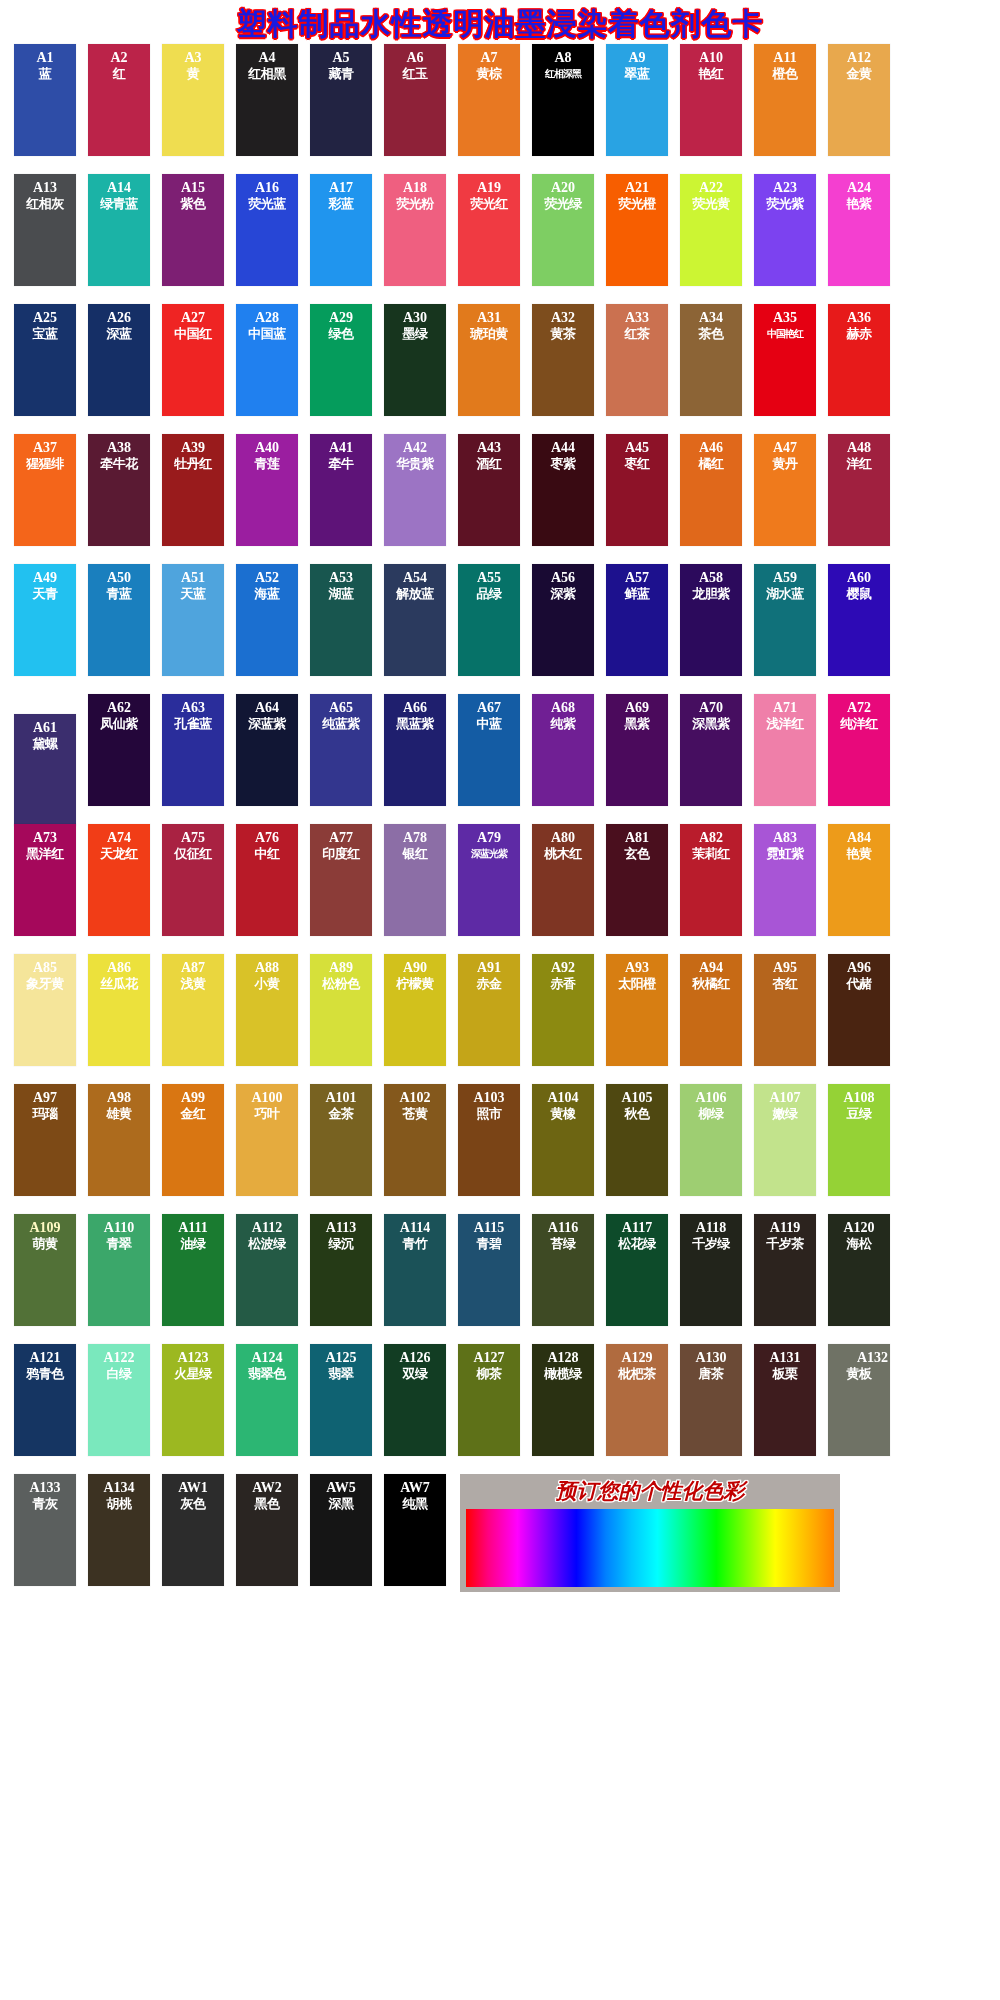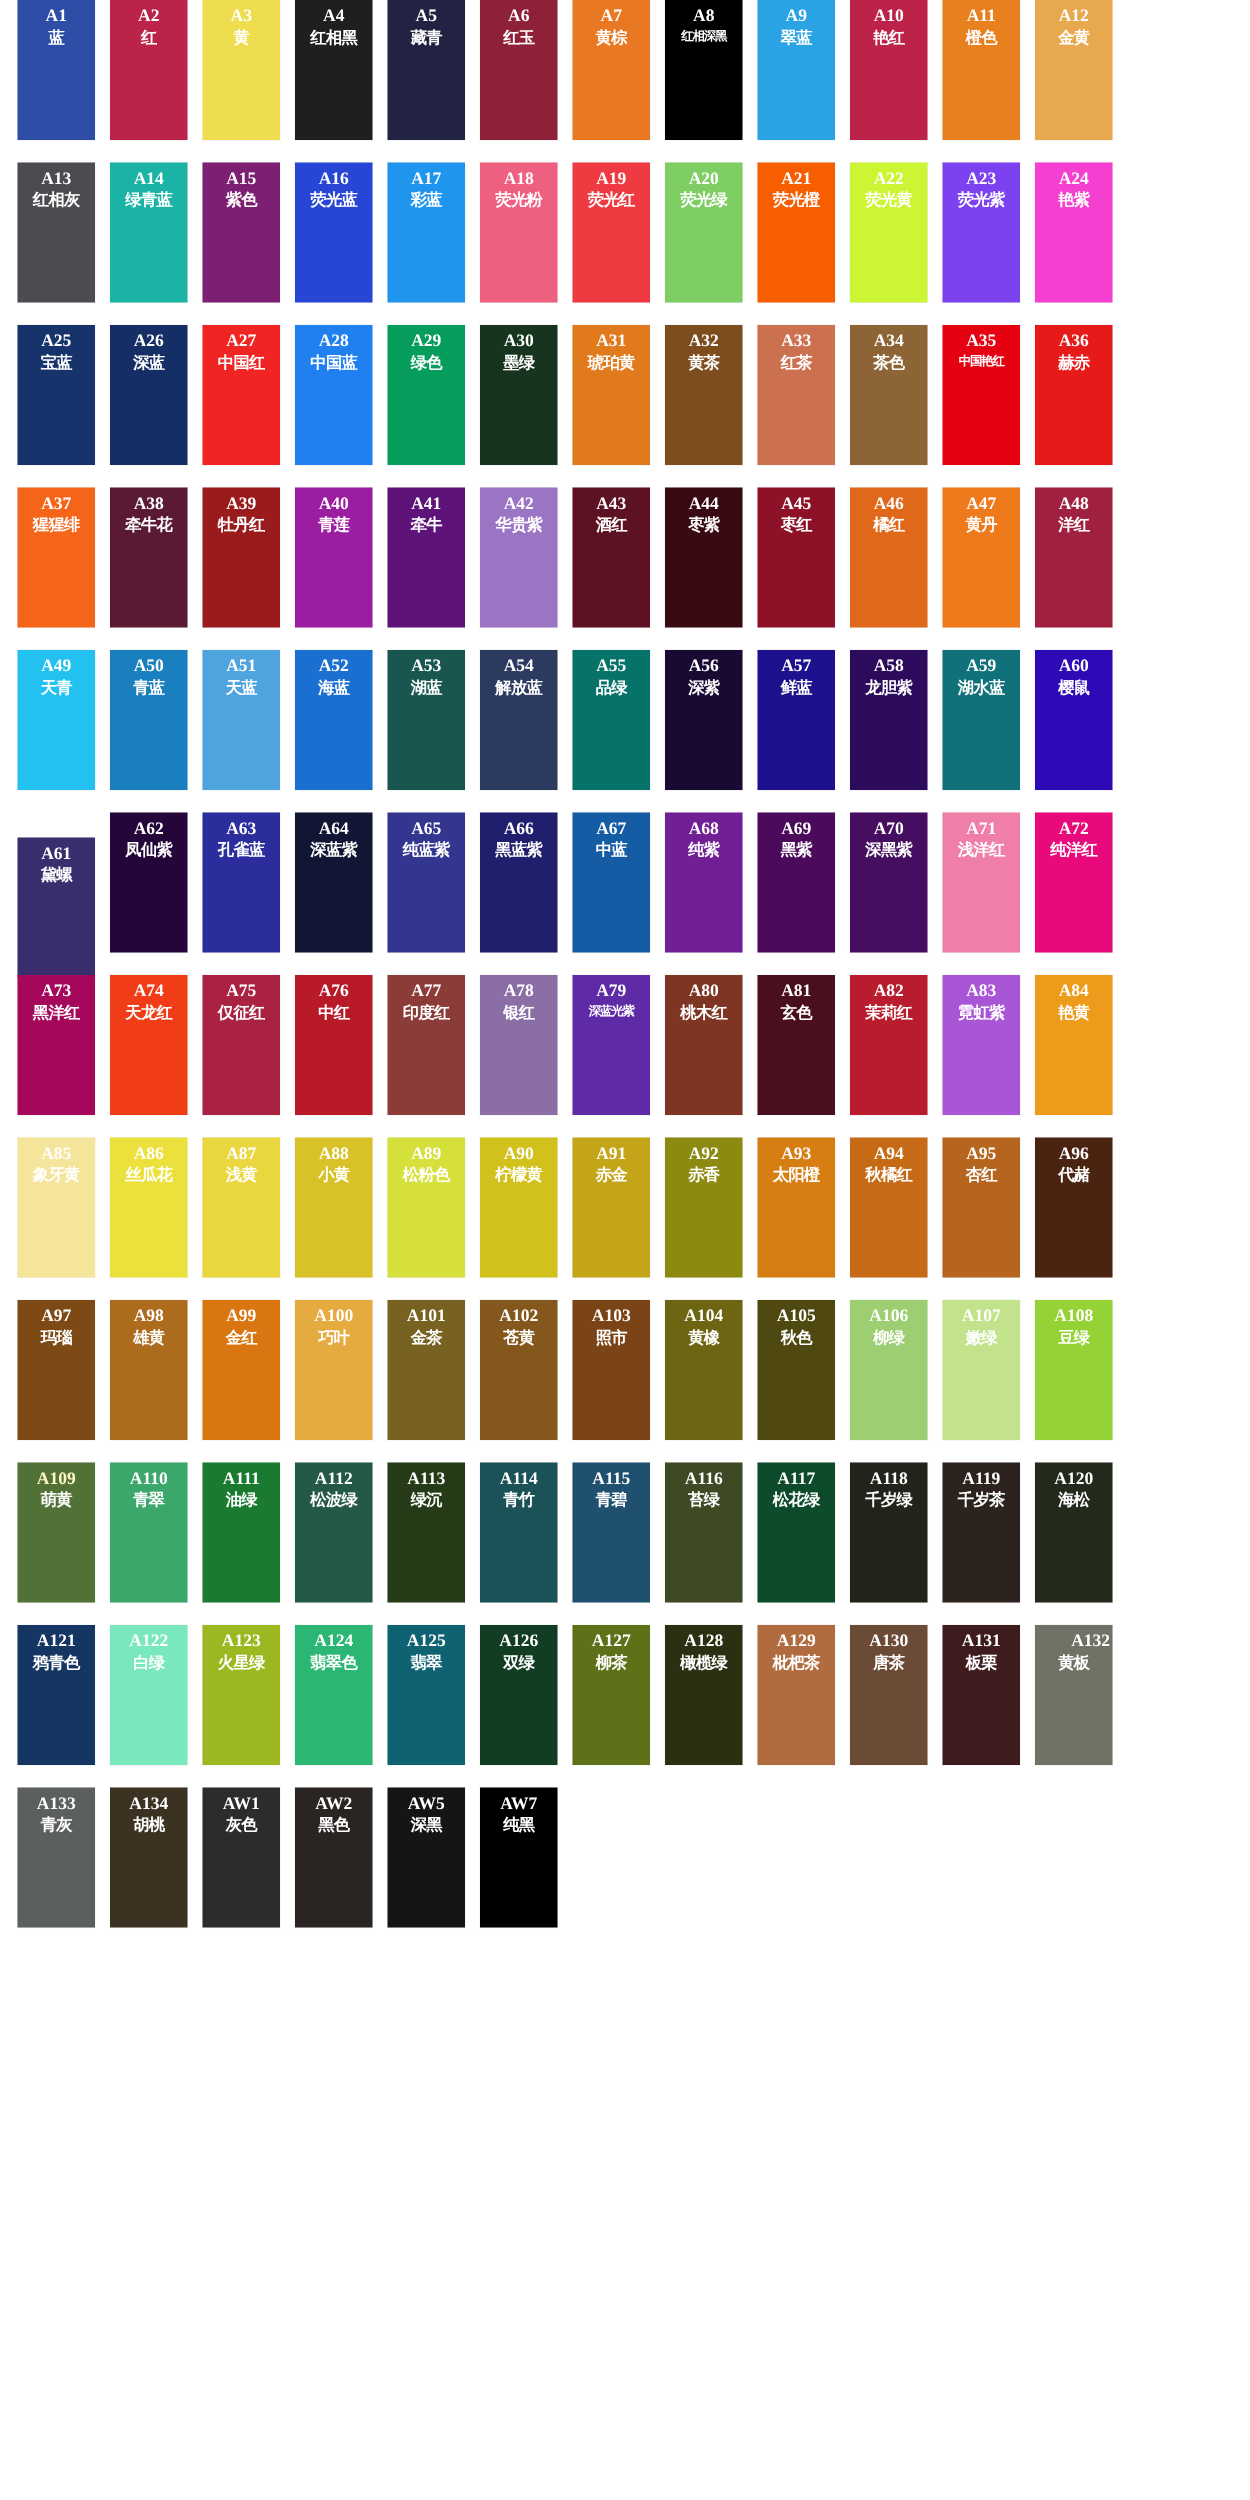--- a/index.html
+++ b/index.html
@@ -126,20 +126,23 @@
       #00c8ff 45%, #00ffff 52%, #00ff80 60%,
       #00ff00 68%, #80ff00 76%, #ffff00 84%,
       #ffc000 92%, #ff8000 100%);
   }
 </style>
 </head>
 <body>
 
 <div id="page">
 
+  <div class="title-bar">
+    <div class="title-text">塑料制品水性透明油墨浸染着色剂色卡</div>
+  </div>
 
   <div class="grid" id="grid">
       <div class="row">
         <div class="swatch" style="background: rgb(46, 77, 167);">
           <div class="code" style="color: rgb(255, 255, 255);">A1</div>
           <div class="cname" style="color: rgb(255, 255, 255);">蓝</div>
         </div>
         <div class="swatch" style="background: rgb(187, 35, 73);">
           <div class="code" style="color: rgb(255, 255, 255);">A2</div>
           <div class="cname" style="color: rgb(255, 255, 255);">红</div>
@@ -705,15 +708,19 @@
         <div class="cname" style="color: rgb(255, 255, 255);">黑色</div>
       </div>
       <div class="swatch" style="background: rgb(21, 21, 21);">
         <div class="code" style="color: rgb(255, 255, 255);">AW5</div>
         <div class="cname" style="color: rgb(255, 255, 255);">深黑</div>
       </div>
       <div class="swatch" style="background: rgb(0, 0, 0);">
         <div class="code" style="color: rgb(255, 255, 255);">AW7</div>
         <div class="cname" style="color: rgb(255, 255, 255);">纯黑</div>
       </div>
+      <div class="promo" style="background: rgb(176, 170, 166);">
+        <div class="promo-text">预订您的个性化色彩</div>
+        <div class="spectrum"></div>
+      </div>
     </div>
 
 </div>
 
 </body></html>

